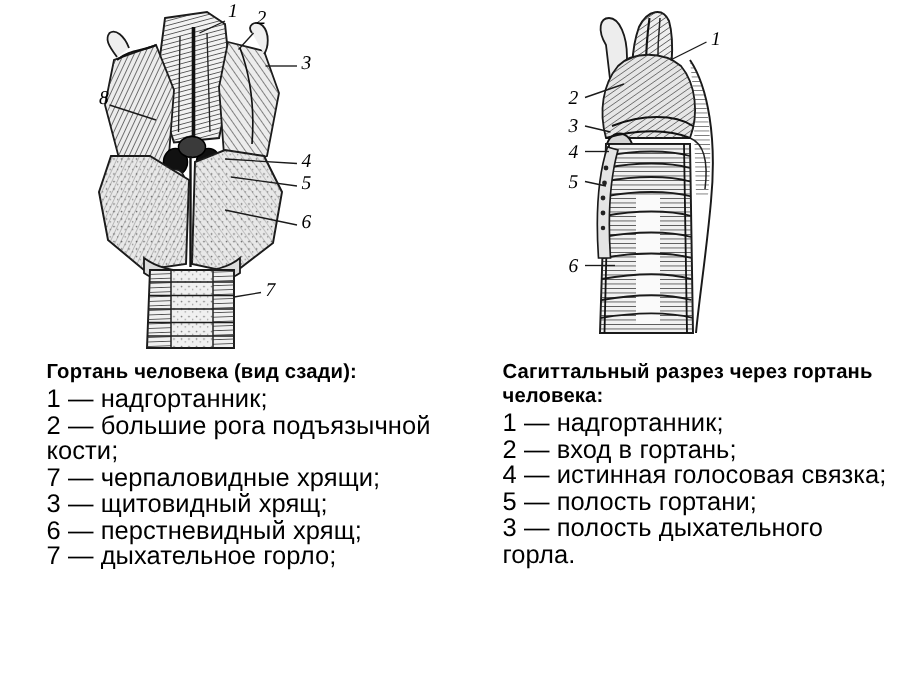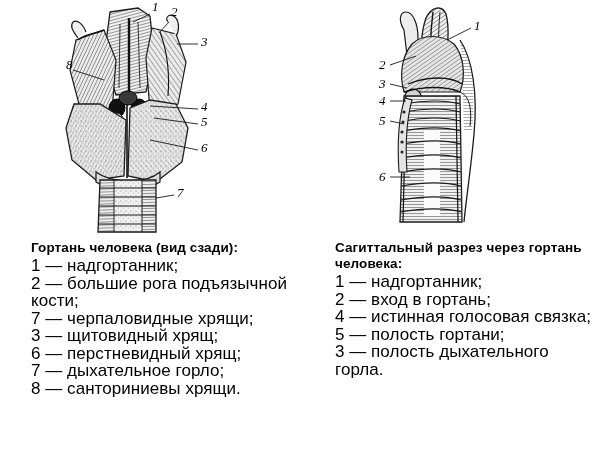--- a/index.html
+++ b/index.html
@@ -294,21 +294,20 @@
 
   <div class="cap" id="cap-left">
     <p class="cap-title">Гортань человека (вид сзади):</p>
     <ul class="cap-list">
       <li>1 — надгортанник;</li>
       <li>2 — большие рога подъязычной кости;</li>
       <li>7 — черпаловидные хрящи;</li>
       <li>3 — щитовидный хрящ;</li>
       <li>6 — перстневидный хрящ;</li>
       <li>7 — дыхательное горло;</li>
-      <li>8 — санториниевы хрящи.</li>
     </ul>
   </div>
 
   <div class="cap" id="cap-right">
     <p class="cap-title">Сагиттальный разрез через гортань человека:</p>
     <ul class="cap-list">
       <li>1 — надгортанник;</li>
       <li>2 — вход в гортань;</li>
       <li>4 — истинная голосовая связка;</li>
       <li>5 — полость гортани;</li>

